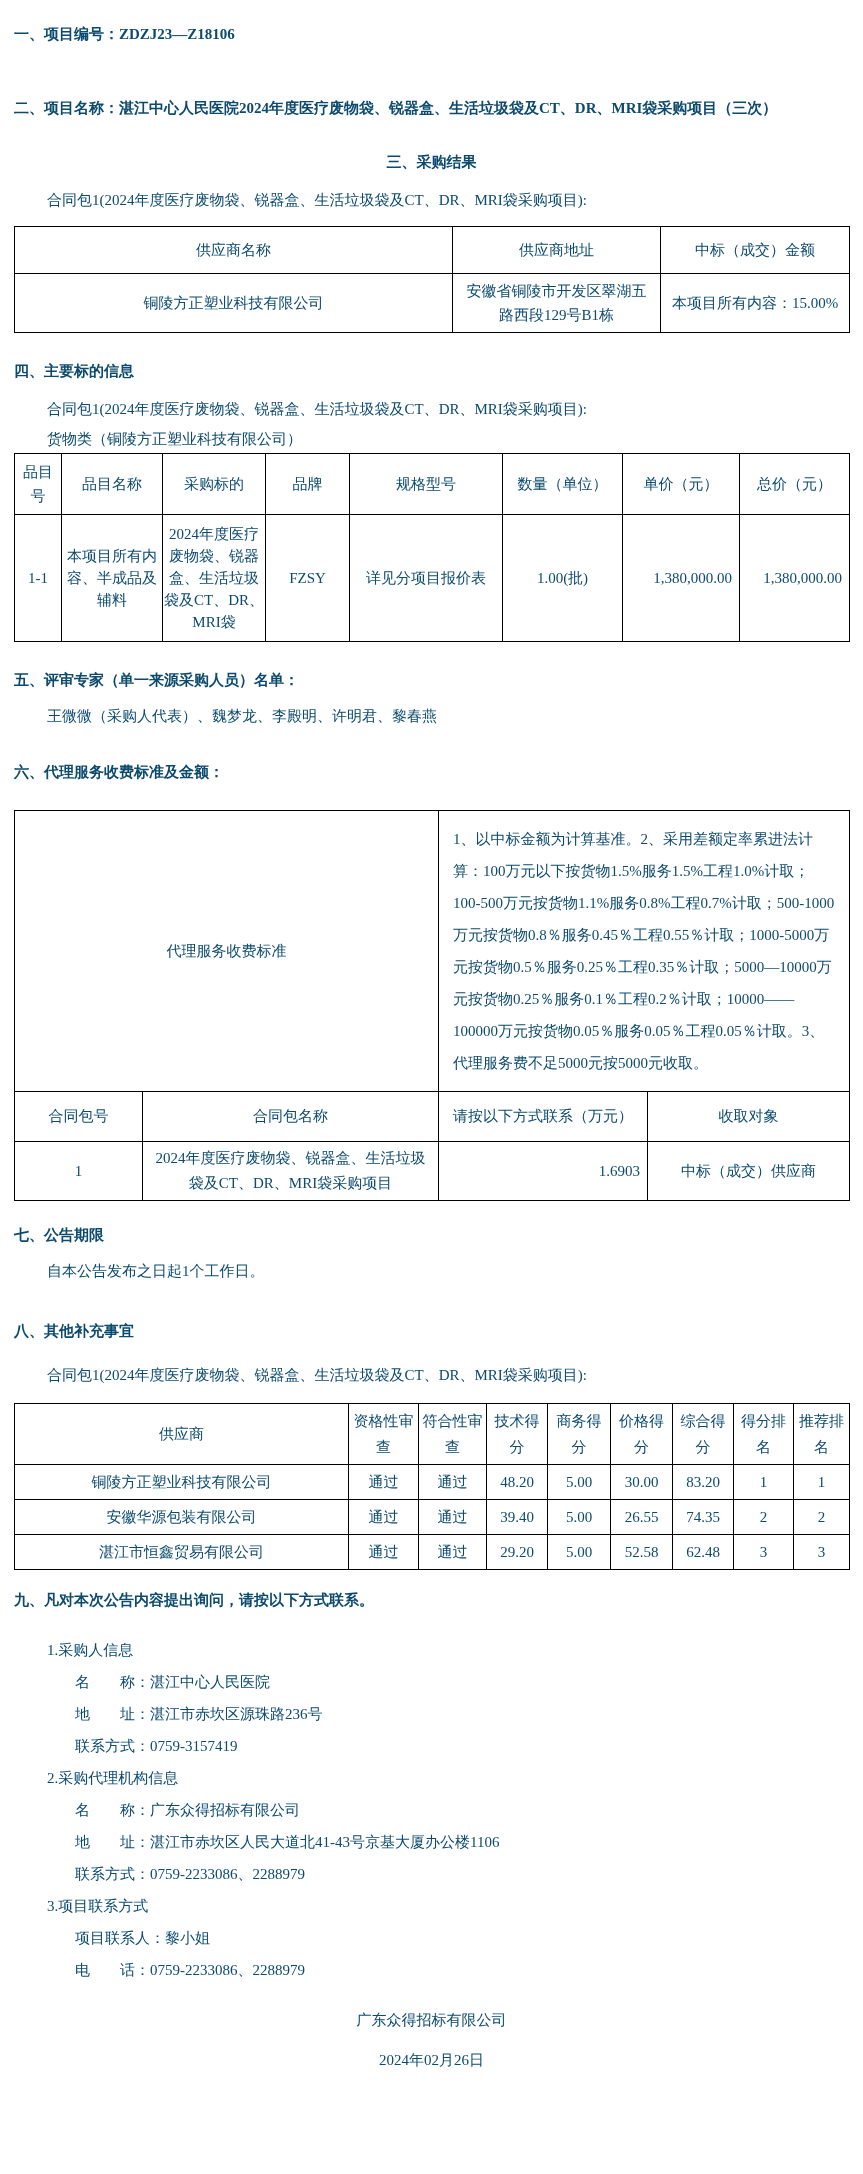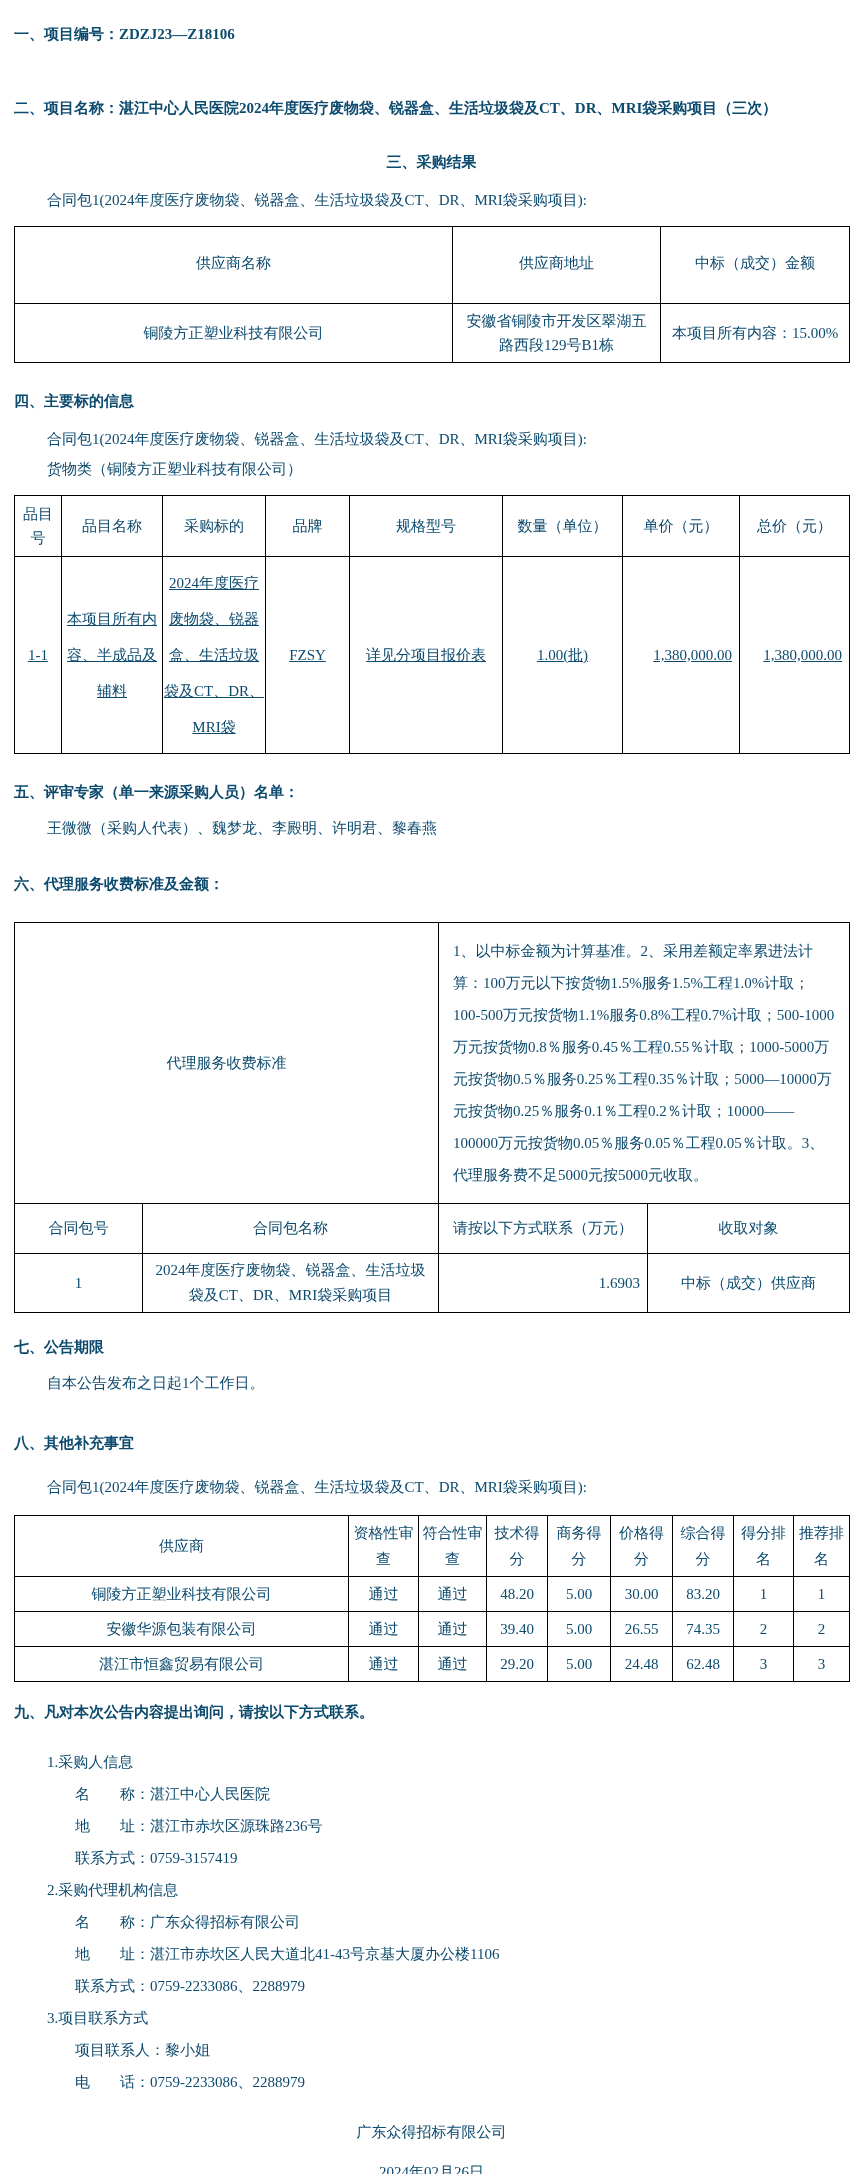--- a/index.html
+++ b/index.html
@@ -27,26 +27,26 @@
   .indent2{padding-left:61px;}
   .mt18{margin-top:18px;}
   .mt16{margin-top:16px;}
   .mt24{margin-top:24px;}
   .mt10{margin-top:10px;}
 
   table{border-collapse:collapse;table-layout:fixed;width:835px;background:#fff;}
   td{border:1px solid #000;text-align:center;vertical-align:middle;font-size:15px;overflow:hidden;}
 
   .t1{margin-top:16px;}
-  .t1 .hdr td{padding:28px 8px;line-height:20px;font-family:Liberation Mono, monospace;}
+  .t1 .hdr td{padding:13px 8px;line-height:20px;}
   .t1 .data td{padding:5px 8px;line-height:24px;}
 
-  .t2{margin-top:16px;}
+  .t2{margin-top:4px;}
   .t2 .hdr td{padding:6px 4px;line-height:24px;}
-  .t2 .data td{padding:8px 1px;line-height:36px;text-decoration:underline;}
+  .t2 .data td{padding:8px 1px;line-height:22px;}
 
   .t3{margin-top:28px;}
   .t3 .feerow .fee-label{padding:6px 8px;line-height:24px;}
   .t3 .feerow .fee-text{text-align:left;padding:12px 14px;line-height:32px;}
   .t3 .hdr td{padding:14px 6px;line-height:21px;}
   .t3 .data td{padding:4px 8px;line-height:25px;}
 
   .t4{margin-top:18px;}
   .t4 .hdr td{padding:4px 2px;line-height:26px;}
   .t4 .data td{padding:7px 2px;line-height:20px;}
@@ -210,21 +210,21 @@
         <td>74.35</td>
         <td>2</td>
         <td>2</td>
       </tr>
       <tr class="data">
         <td>湛江市恒鑫贸易有限公司</td>
         <td>通过</td>
         <td>通过</td>
         <td>29.20</td>
         <td>5.00</td>
-        <td>24.48</td>
+        <td>52.58</td>
         <td>62.48</td>
         <td>3</td>
         <td>3</td>
       </tr>
     </tbody>
   </table>
 
   <div class="heading h-contact">九、凡对本次公告内容提出询问，请按以下方式联系。</div>
 
   <div class="mt24">

